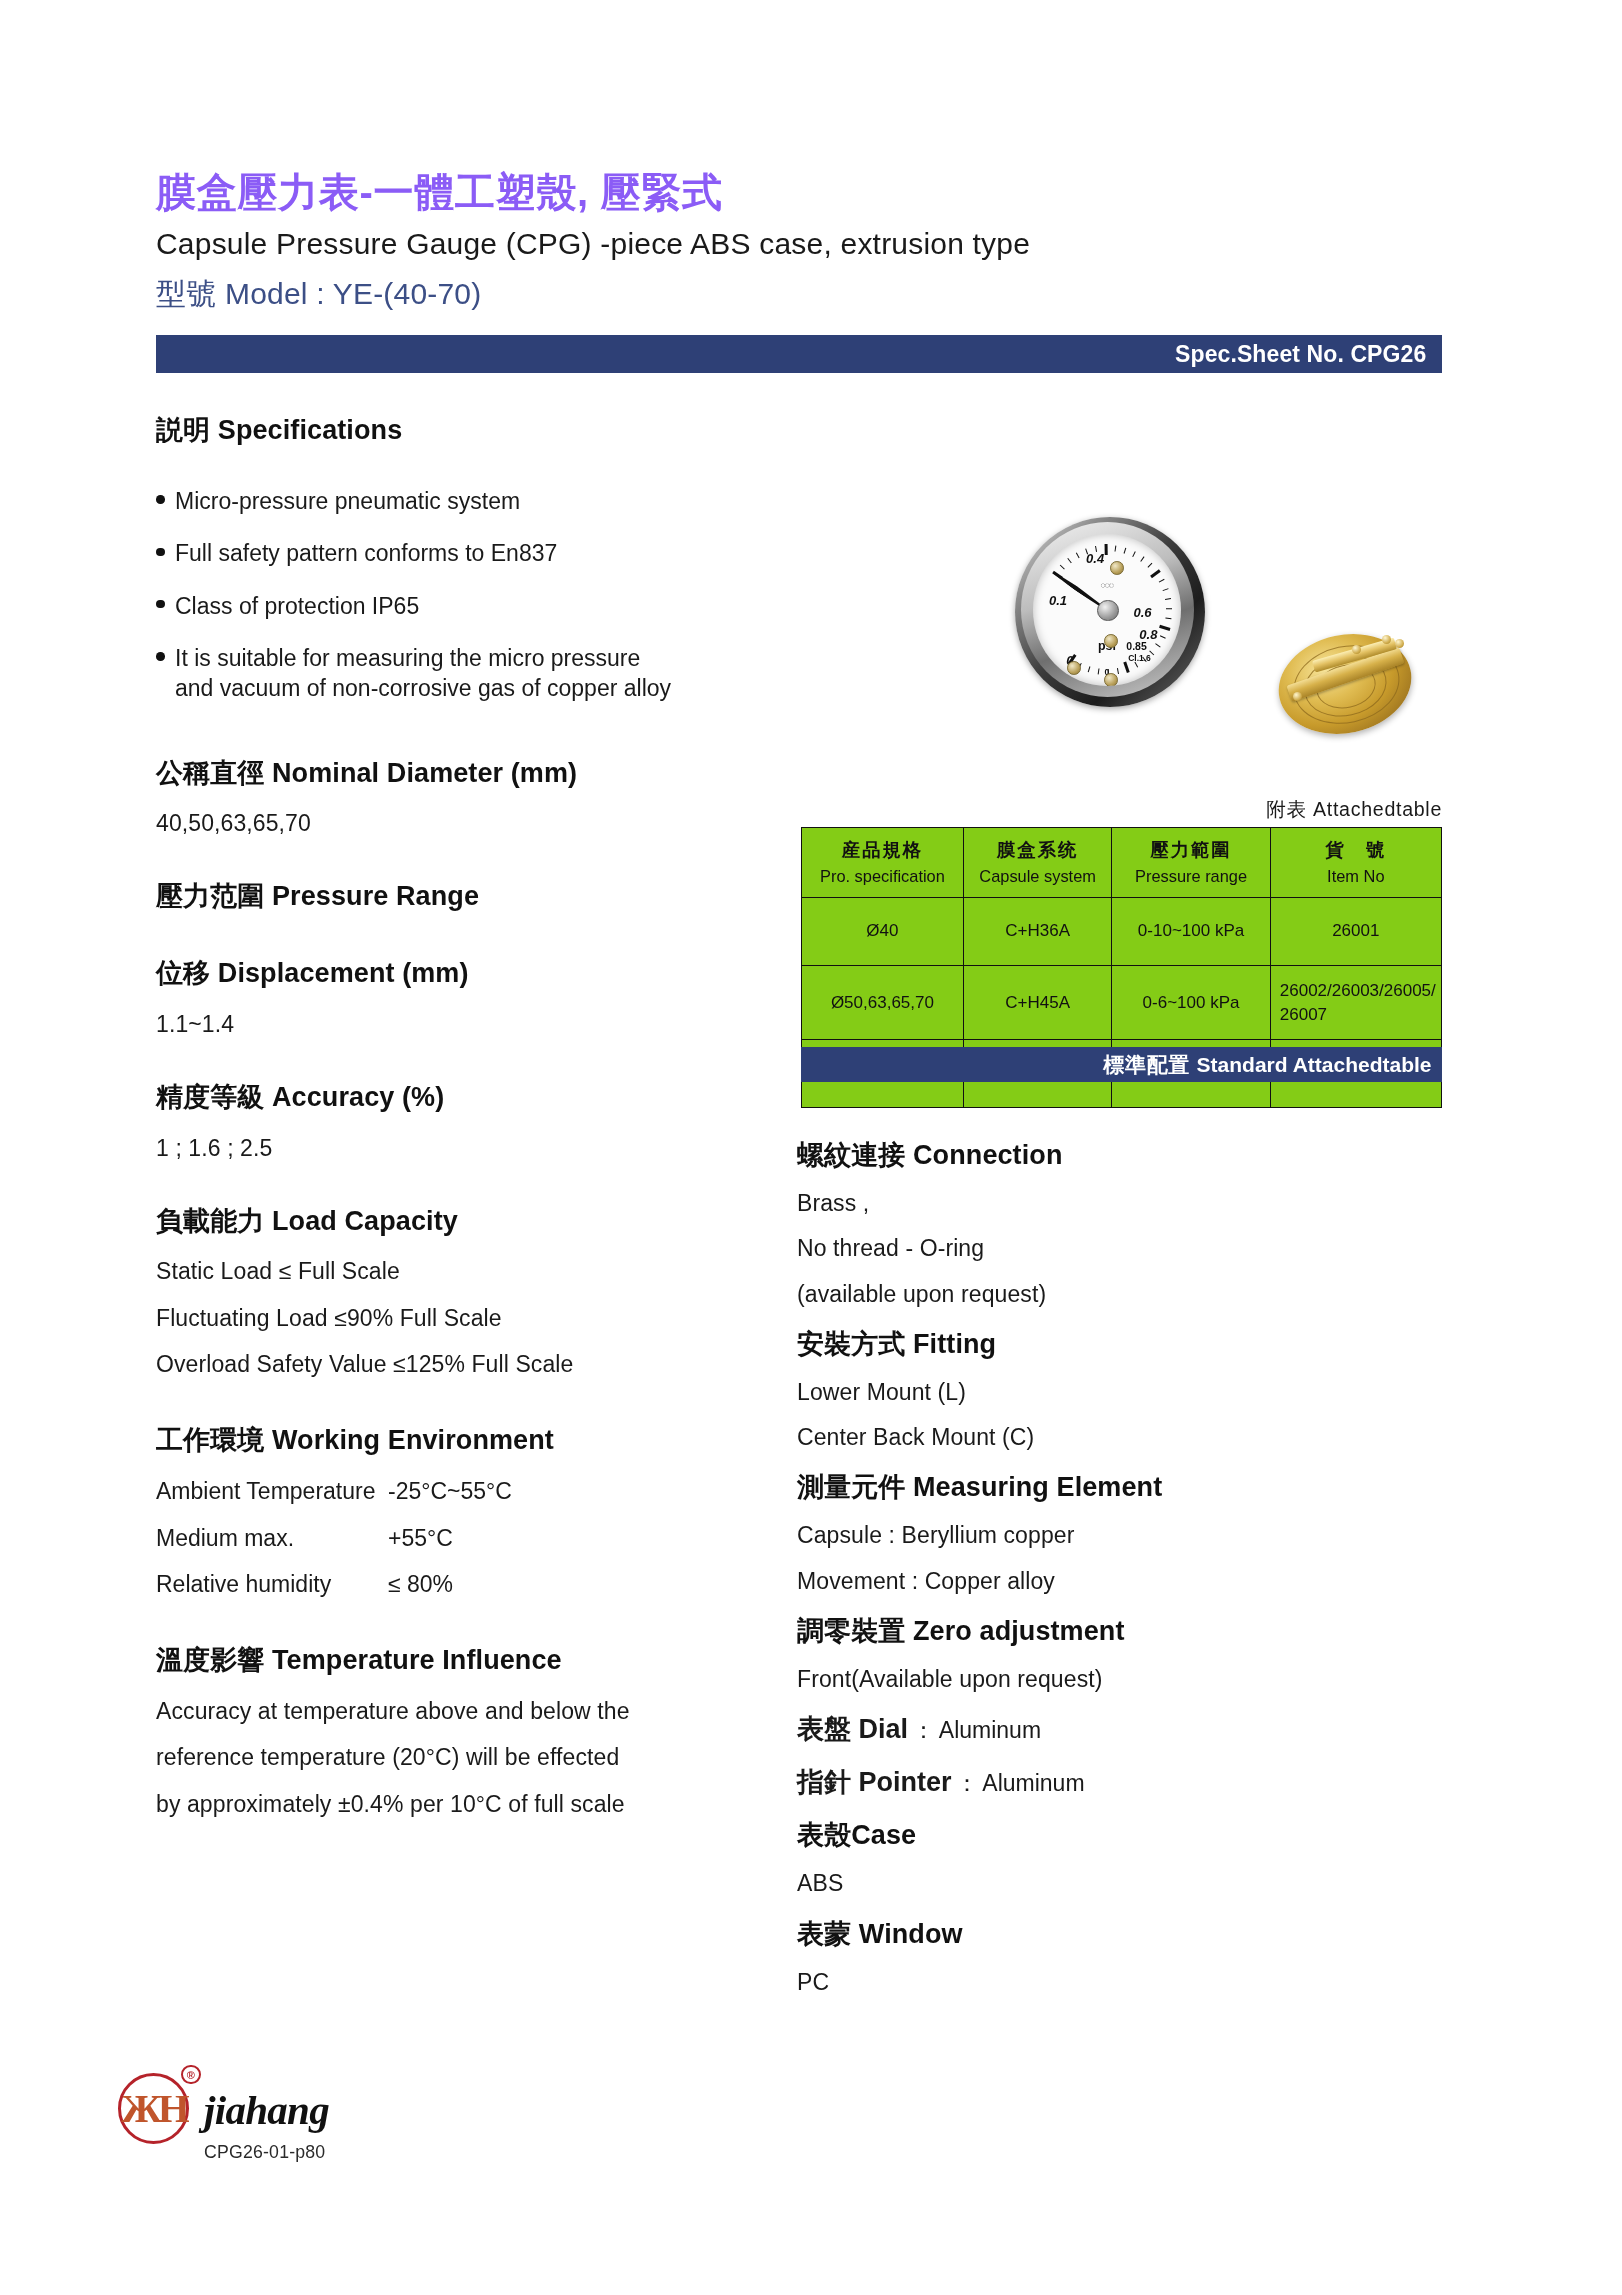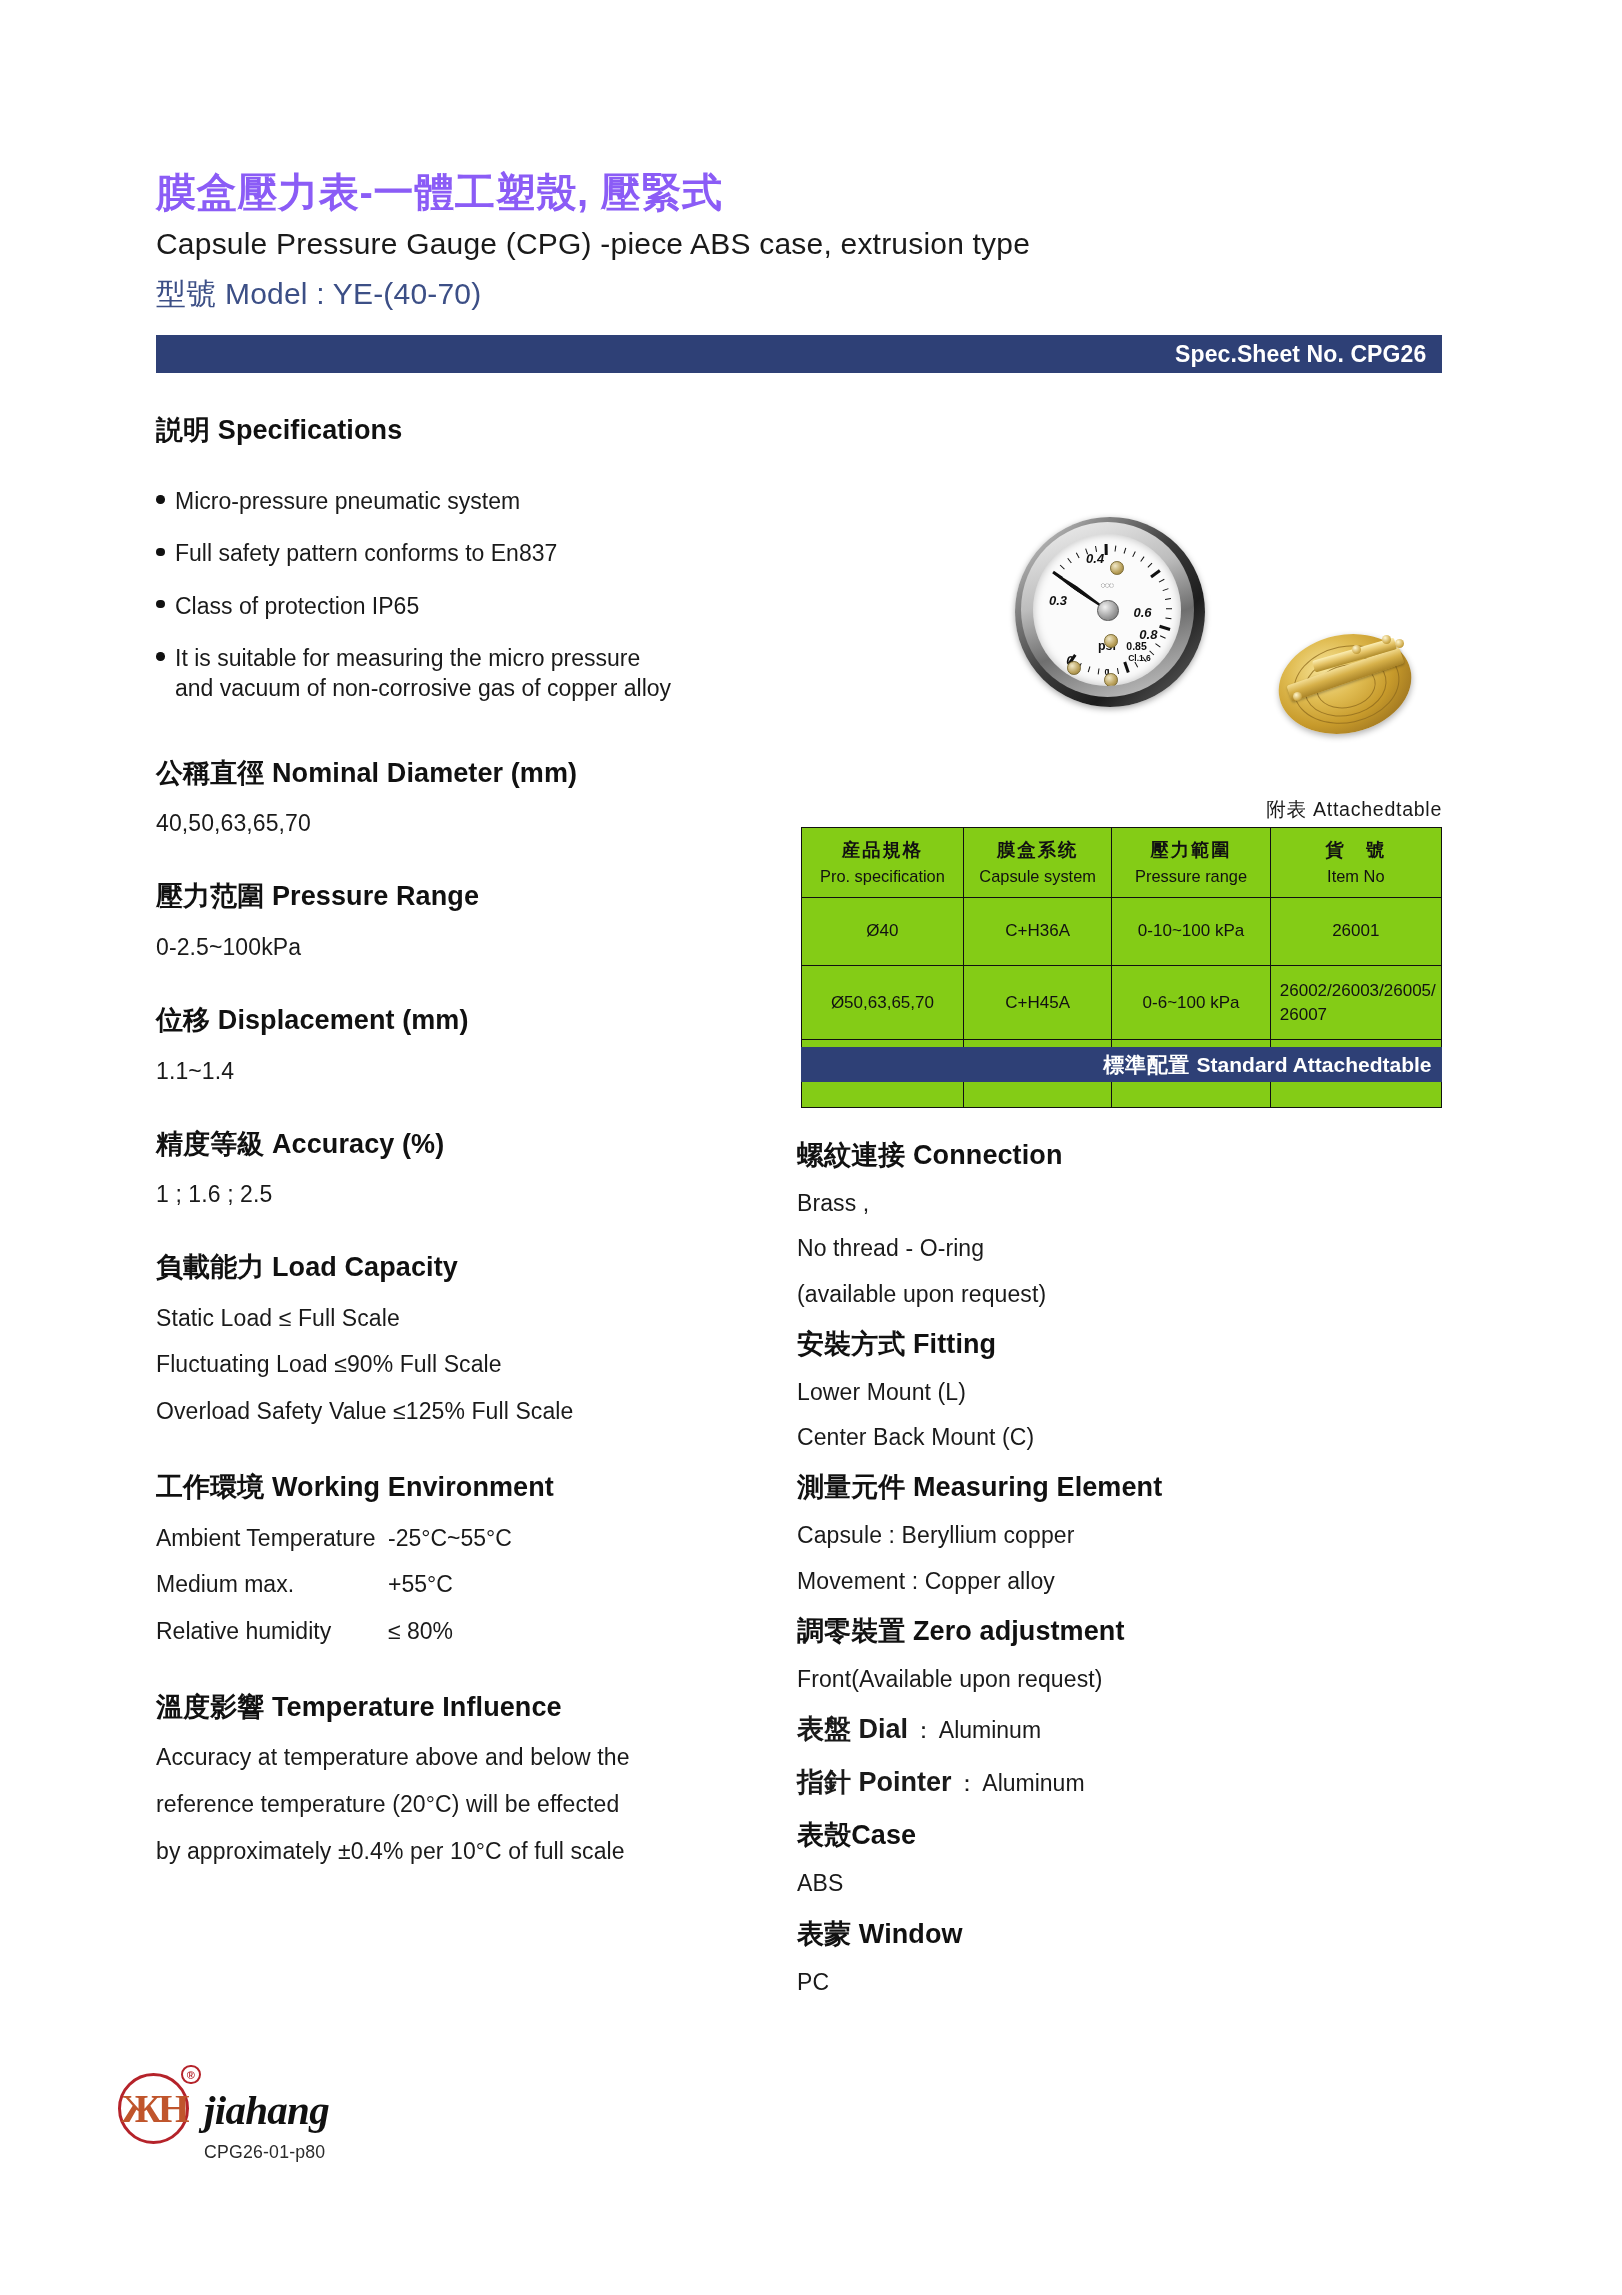--- a/index.html
+++ b/index.html
@@ -482,21 +482,20 @@
       </div>
     </div>
 
     <div class="blk" style="margin-top:51px;">
       <div class="sec-title">公稱直徑 Nominal Diameter (mm)</div>
       <div class="body-line">40,50,63,65,70</div>
     </div>
 
     <div class="blk" style="margin-top:41px;">
       <div class="sec-title">壓力范圍 Pressure Range</div>
-      <div class="body-line">0-2.5~100kPa</div>
     </div>
 
     <div class="blk" style="margin-top:41px;">
       <div class="sec-title">位移 Displacement (mm)</div>
       <div class="body-line">1.1~1.4</div>
     </div>
 
     <div class="blk" style="margin-top:41px;">
       <div class="sec-title">精度等級 Accuracy (%)</div>
       <div class="body-line">1 ; 1.6 ; 2.5</div>
@@ -568,21 +567,21 @@
         <div class="tick" style="width:5.9px;height:1.3px;transform:rotate(44deg) translate(59px,-0.7px);"></div>
         <div class="tick" style="width:5.9px;height:1.3px;transform:rotate(53deg) translate(59px,-0.7px);"></div>
         <div class="tick" style="width:5.9px;height:1.3px;transform:rotate(62deg) translate(59px,-0.7px);"></div>
         <div class="tick" style="width:5.9px;height:1.3px;transform:rotate(80deg) translate(59px,-0.7px);"></div>
         <div class="tick" style="width:5.9px;height:1.3px;transform:rotate(89deg) translate(59px,-0.7px);"></div>
         <div class="tick" style="width:5.9px;height:1.3px;transform:rotate(98deg) translate(59px,-0.7px);"></div>
         <div class="tick" style="width:5.9px;height:1.3px;transform:rotate(107deg) translate(59px,-0.7px);"></div>
         <div class="tick" style="width:5.9px;height:1.3px;transform:rotate(116deg) translate(59px,-0.7px);"></div>
 
         <div class="dial-num" style="left:25%;top:83%;">0</div>
-        <div class="dial-num" style="left:17%;top:44%;">0.3</div>
+        <div class="dial-num" style="left:17%;top:44%;">0.1</div>
         <div class="dial-num" style="left:42%;top:16%;">0.4</div>
         <div class="dial-num" style="left:74%;top:28%;margin-top:36px;">0.6</div>
         <div class="dial-num" style="left:78%;top:66%;">0.8</div>
 
         <div class="dial-085">0.85</div>
         <div class="dial-unit">psi</div>
         <div class="dial-cl">Cl.1.6</div>
         <div class="dial-logo">◌◌◌</div>
         <div class="zero-mark">0</div>
 

